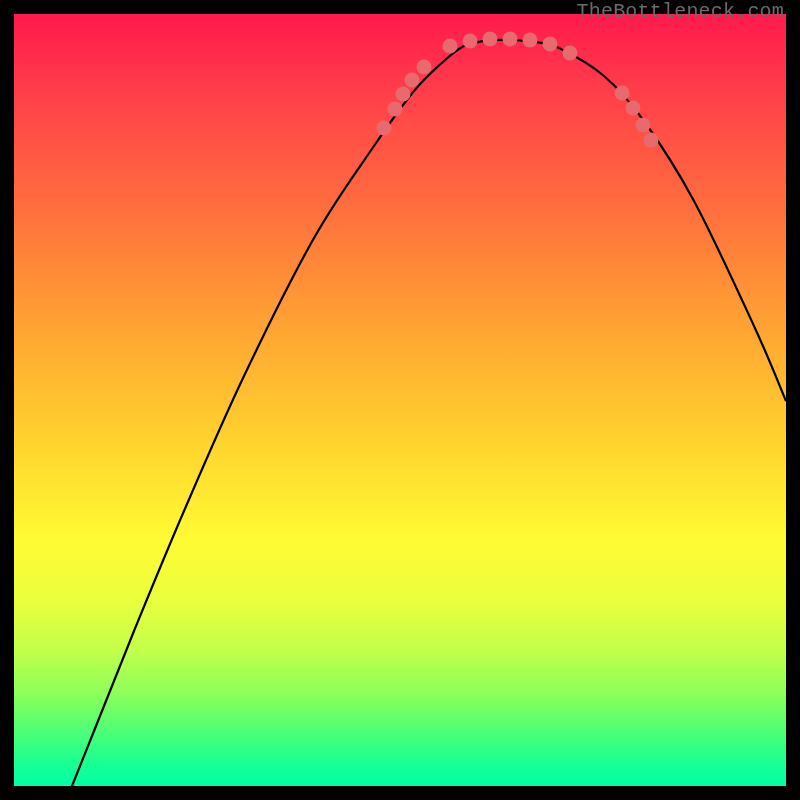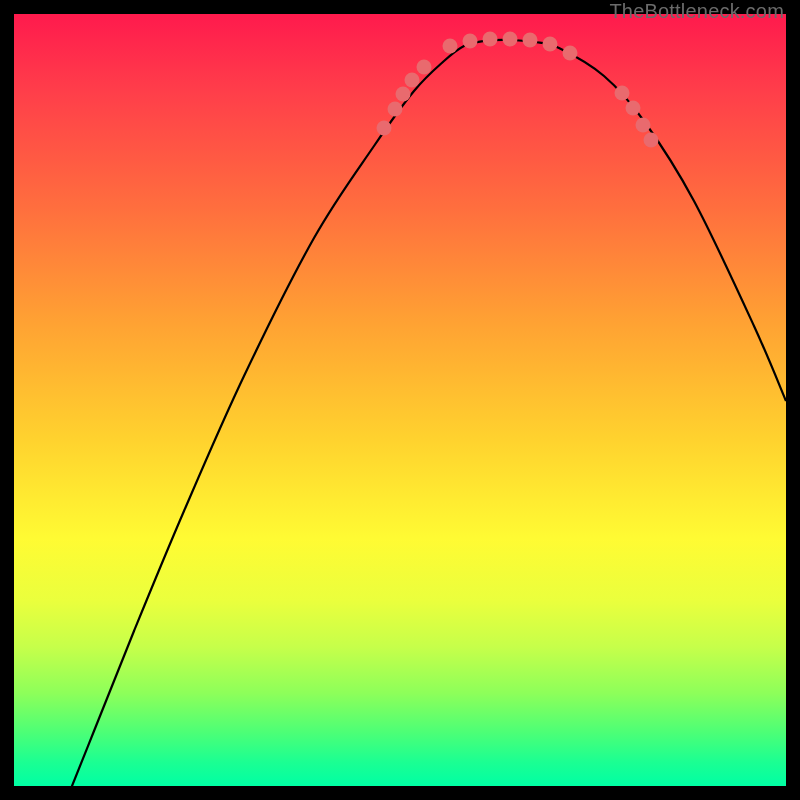--- a/index.html
+++ b/index.html
@@ -44,21 +44,21 @@
     left: 0;
     top: 0;
     width: 772px;
     height: 772px;
     overflow: visible;
   }
   .watermark {
     position: absolute;
     top: 0px;
     right: 16px;
-    font-family: Liberation Sans, sans-serif;
+    font-family: Liberation Mono, monospace;
     font-size: 20px;
     font-weight: 500;
     color: #6b6b6b;
     letter-spacing: 0.2px;
     user-select: none;
   }
 </style>
 </head>
 <body>
 

